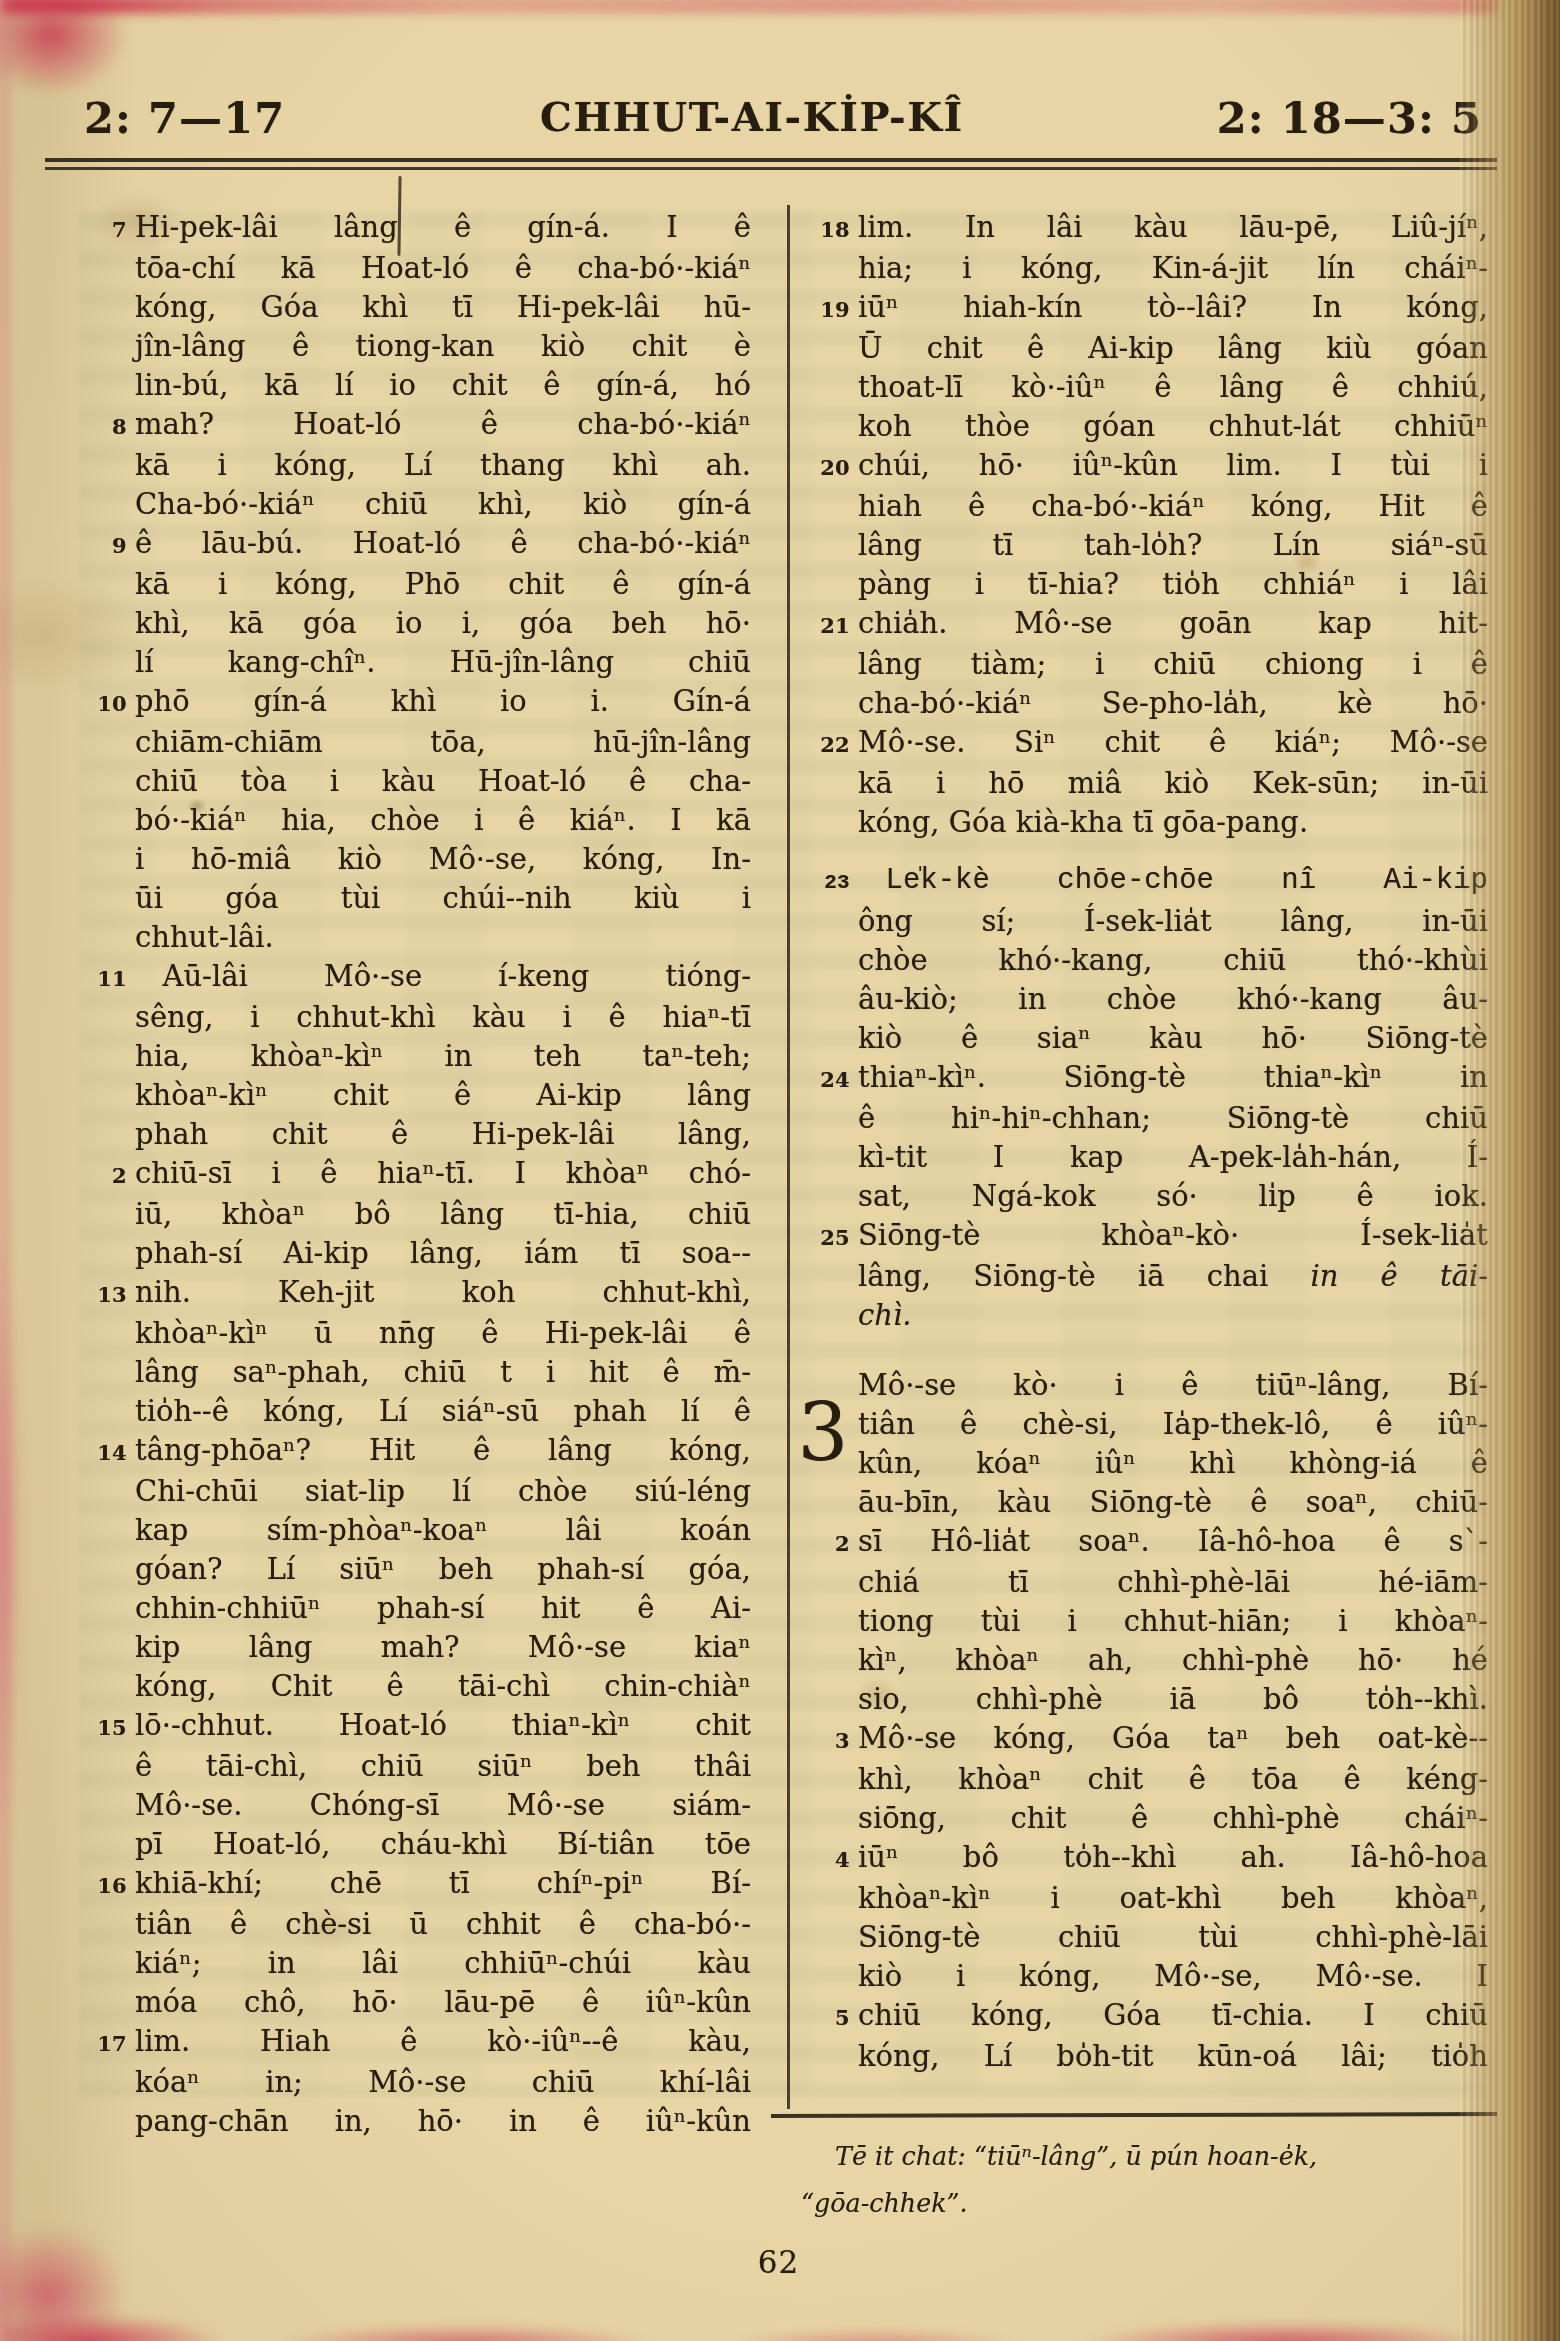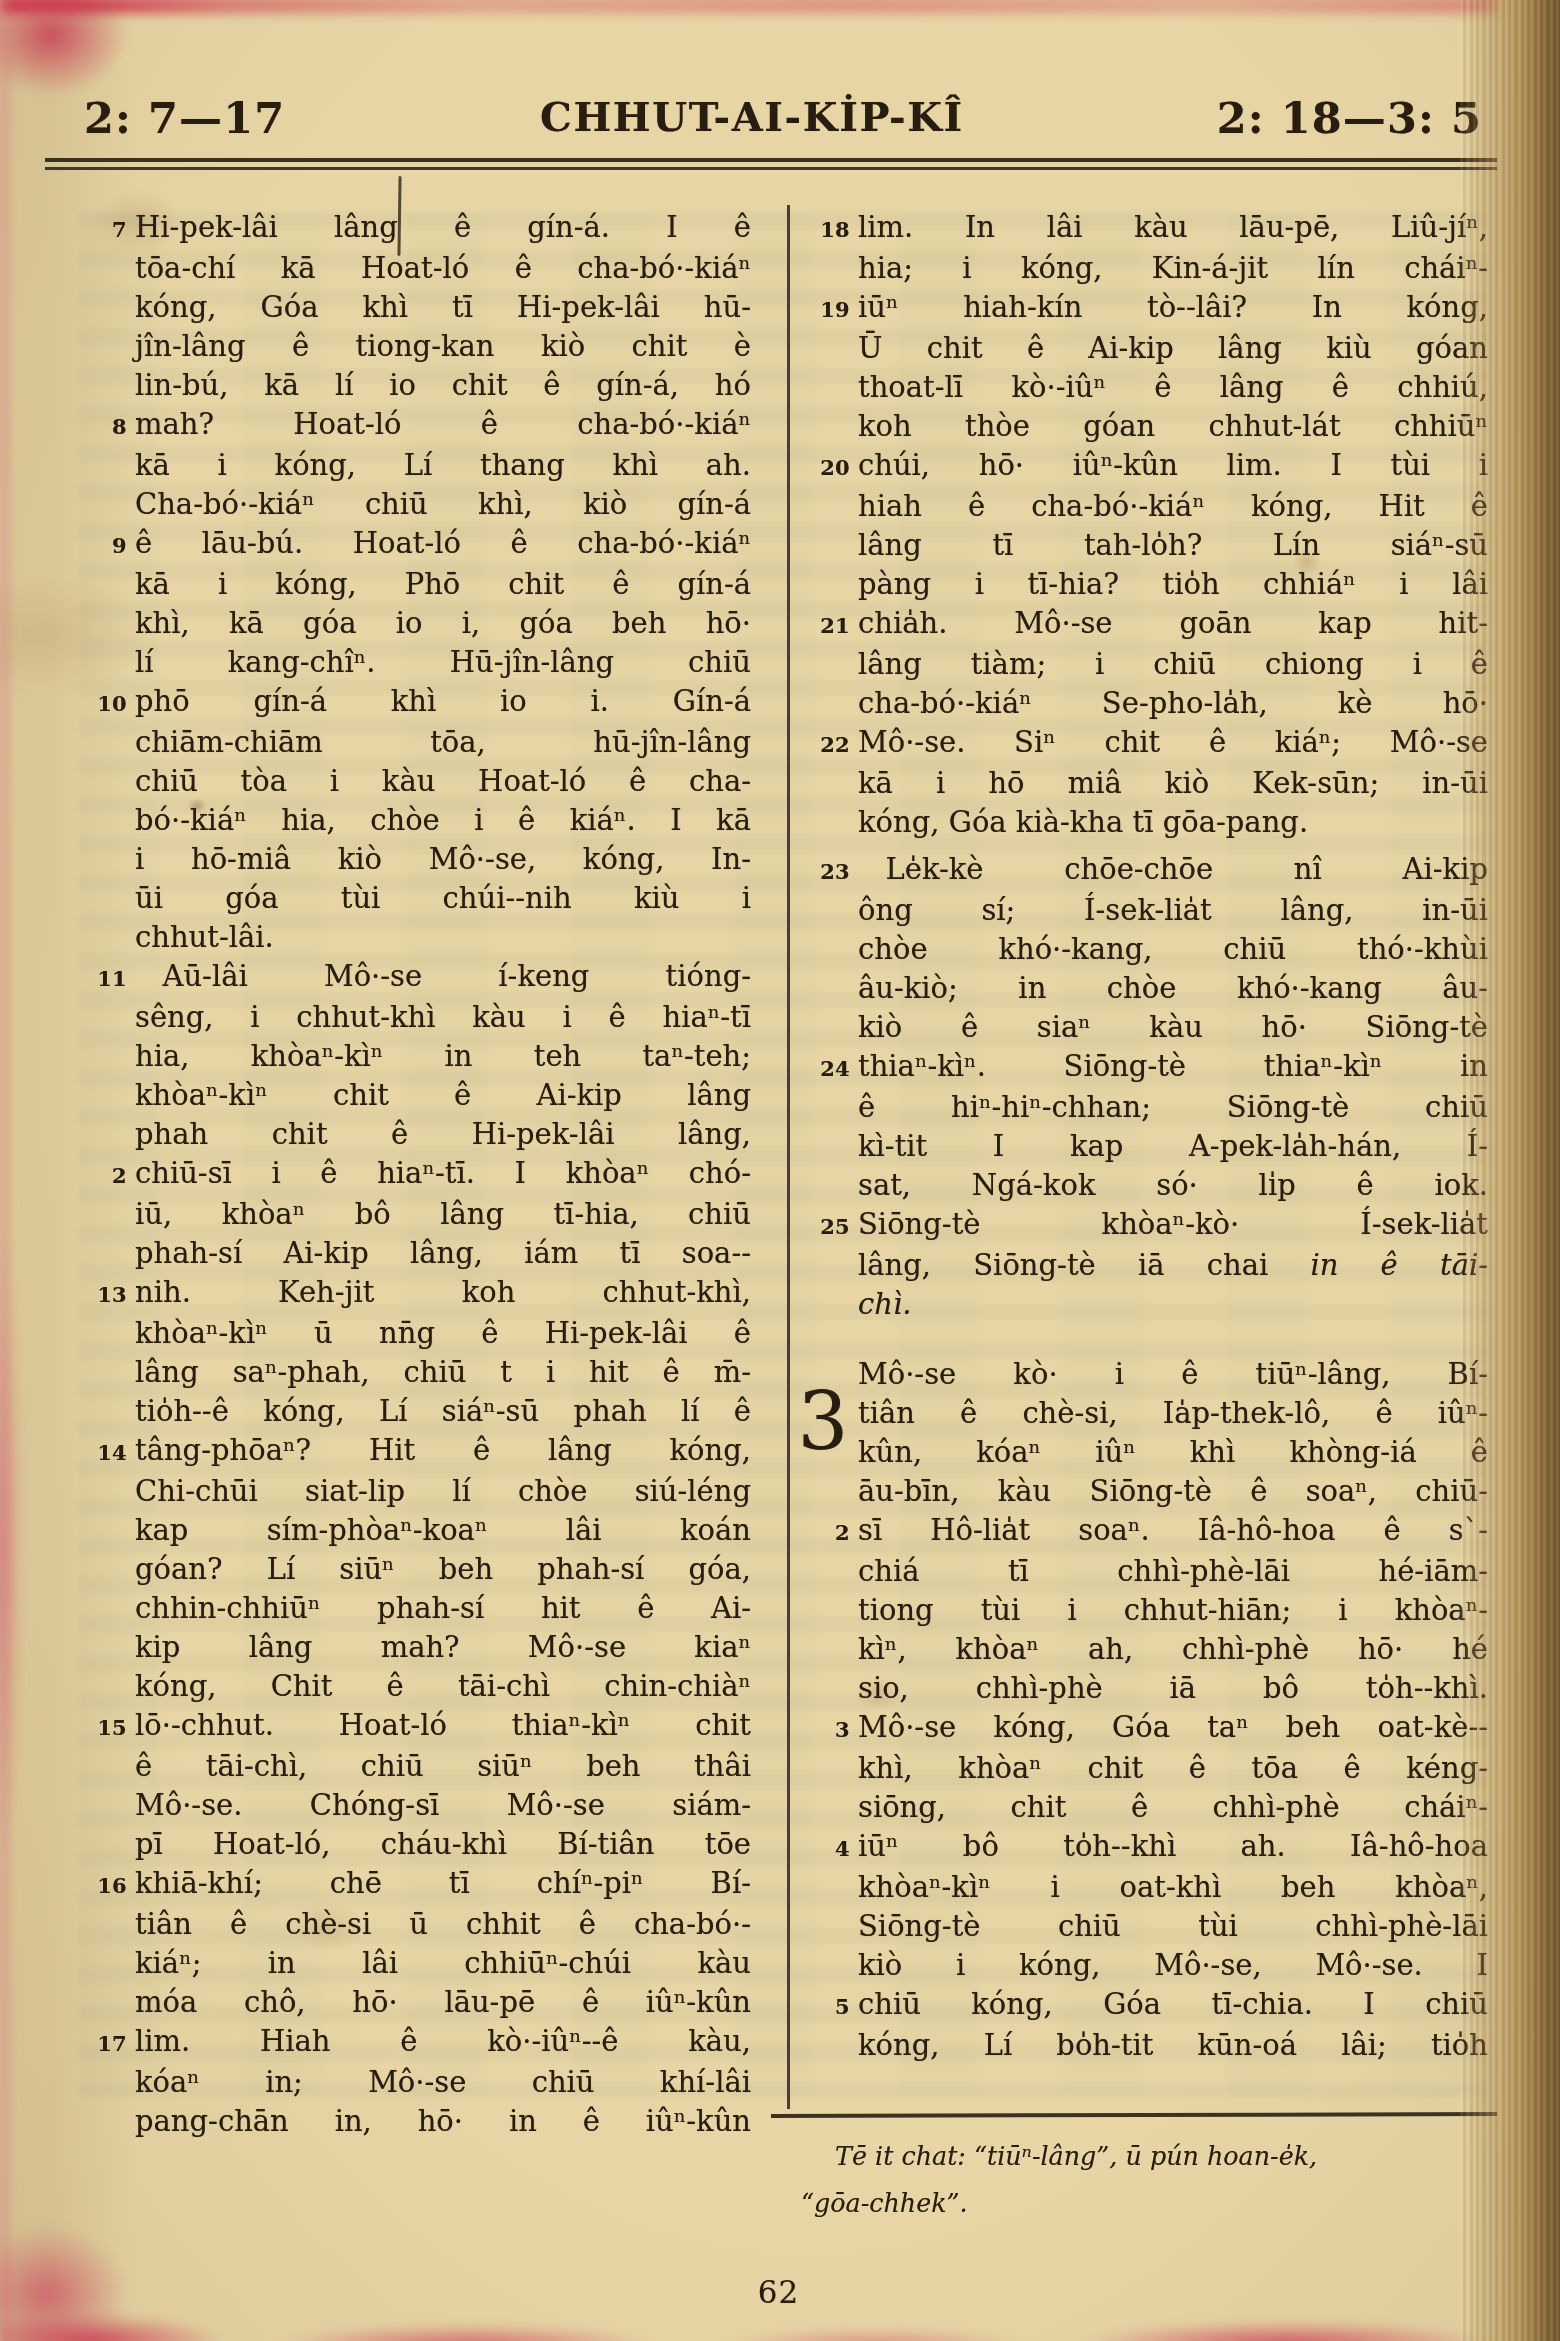--- a/index.html
+++ b/index.html
@@ -76,33 +76,33 @@
   .gut{flex:0 0 56px; box-sizing:border-box; text-align:right; padding-right:8.5px;
     font-size:21px; font-weight:700; line-height:39px; position:relative;
     text-shadow:0 0 0.5px rgba(40,30,15,.5);}
   .chnum{position:absolute; right:9.5px; top:-2.1px; font-size:80px; font-weight:400; line-height:1;
     text-shadow:0 0 0.8px rgba(40,30,15,.5);}
   .ltxt{flex:1 1 auto; font-size:29px; line-height:39px; white-space:nowrap;
     text-align:justify; text-align-last:justify;
     text-shadow:0 0 0.7px rgba(40,30,15,.55);}
   .ind .ltxt{text-indent:27.5px;}
   .end .ltxt{text-align-last:left;}
-  .gap{margin-top:8px;}
+  .gap{margin-top:19px;font-family:Liberation Mono, monospace;}
   .gaplg{margin-top:31px;}
 
   
   .fn-rule{position:absolute; left:771px; top:2113px; width:726px; height:3.7px;
     background:rgba(44,36,23,.92); transform:rotate(-.15deg);}
   .footnote{position:absolute; left:801px; top:2133px; width:693px;
     font-style:italic; font-size:25.4px; line-height:47px;
     text-shadow:0 0 0.6px rgba(40,30,15,.5);}
   .fn1{text-indent:34px;}
 
   .pageno{position:absolute; left:699px; top:2244px; width:159px; text-align:center;
-    font-size:31px; letter-spacing:1.1px; text-shadow:0 0 0.7px rgba(40,30,15,.5);margin-top:30px;}
+    font-size:31px; letter-spacing:1.1px; text-shadow:0 0 0.7px rgba(40,30,15,.5);}
 </style>
 </head>
 <body>
 
 <div id="page">
   <div class="ghost"></div>
 
   <div class="hdr hdr-left">2: 7—17</div>
   <div class="hdr hdr-center">CHHUT-AI-KİP-KÎ</div>
   <div class="hdr hdr-right">2: 18—3: 5</div>

